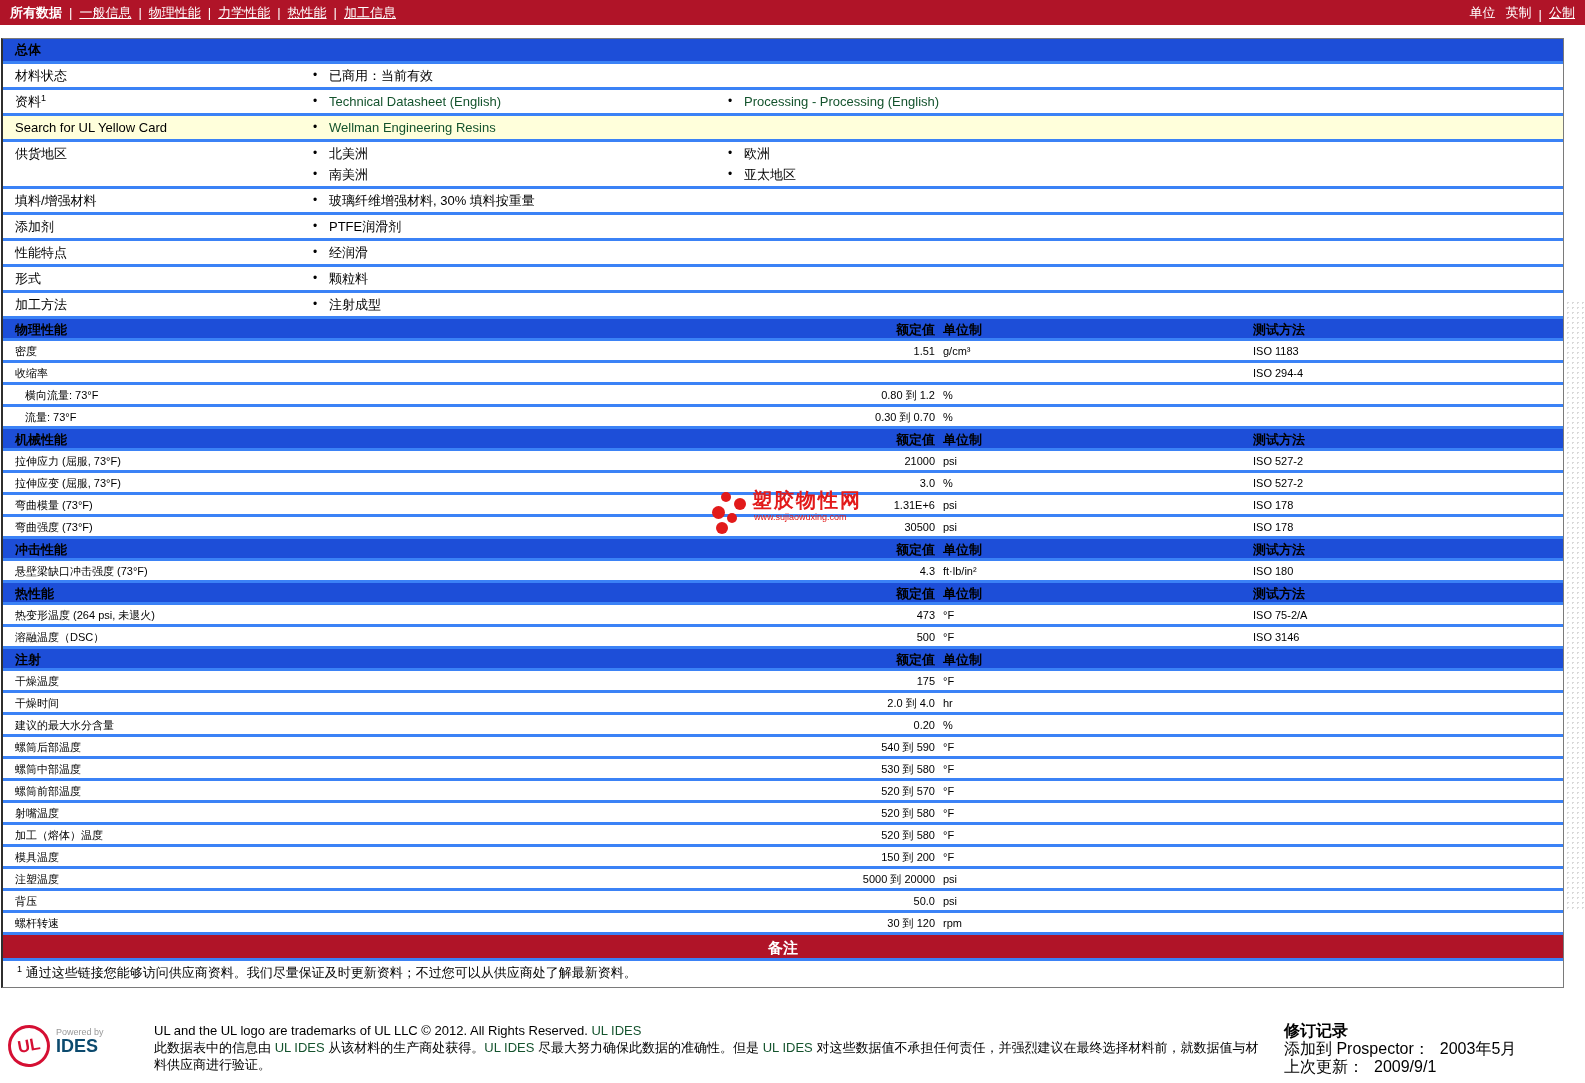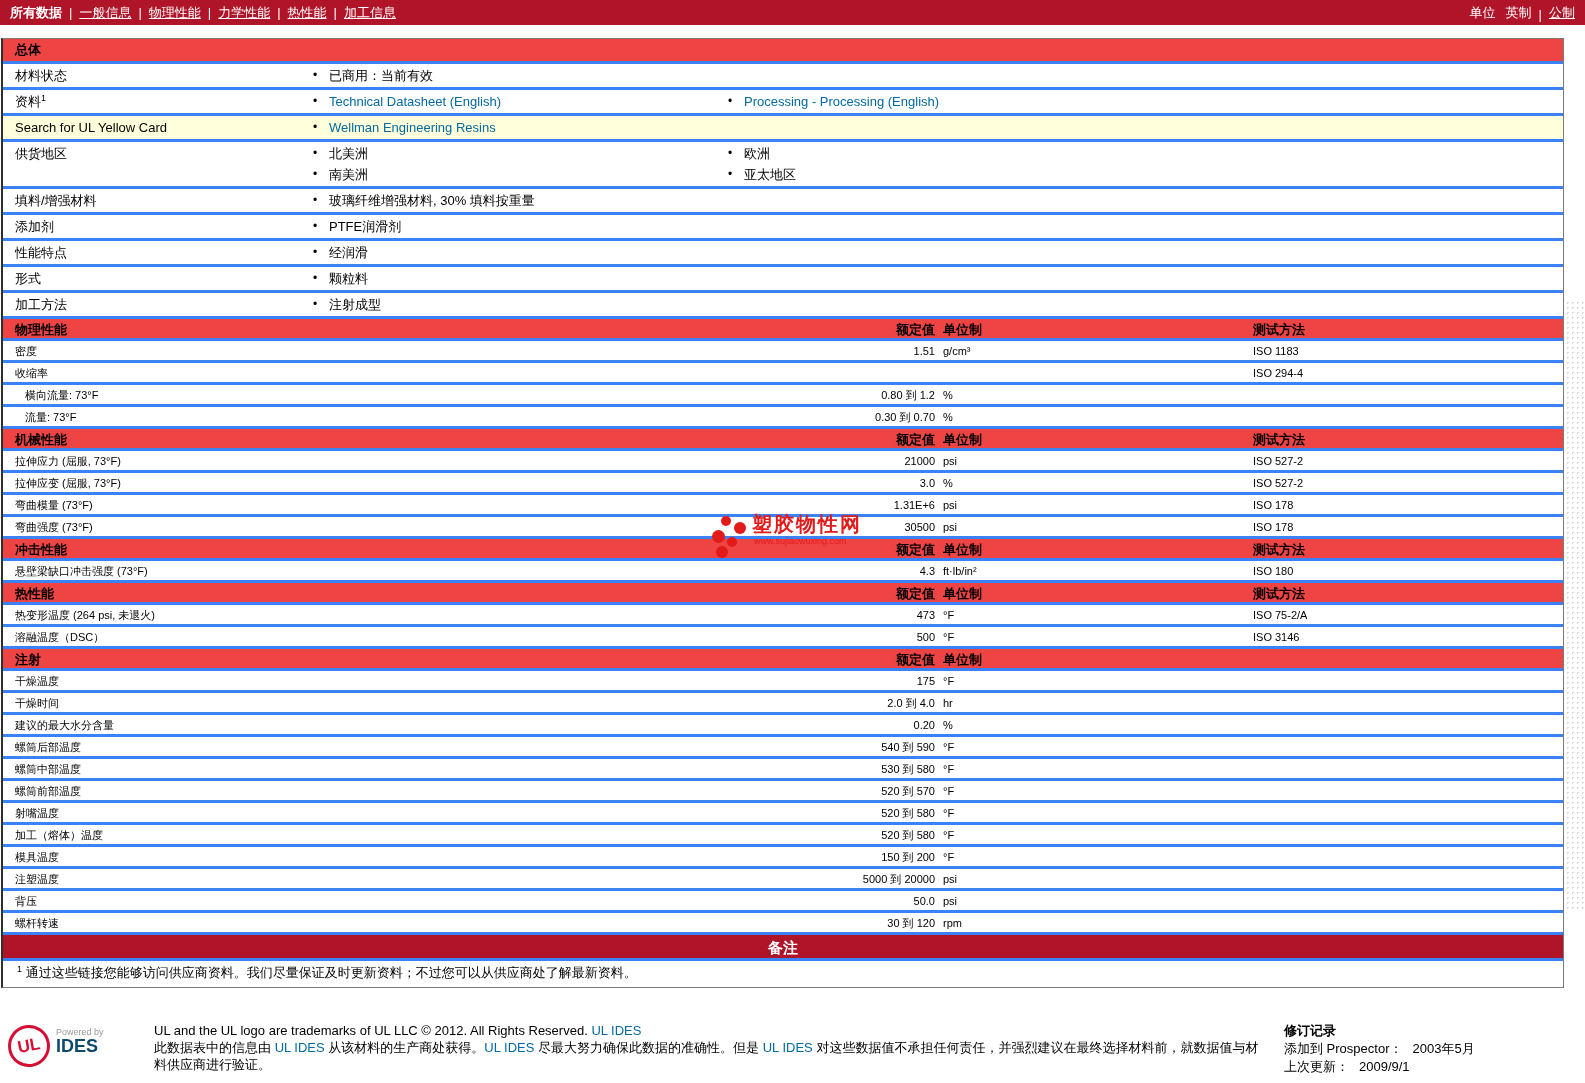--- a/index.html
+++ b/index.html
@@ -21,32 +21,32 @@
   .nav-right .nbold { font-weight: normal; }
   
   .tbl {
     margin: 13px 0 0 1px; width: 1563px;
     border: 1px solid #7a7a7a; border-left: 2px solid #2f2f2f;
     background: #fff;
   }
   .tbl > div { border-top: 3px solid #3b82f6; }
   .tbl > div:first-child { border-top: none; }
   .shead {
-    background: #ef4444; height: 22px; line-height: 21px;
+    background: #1d4ed8; height: 22px; line-height: 21px;
     font-weight: bold; font-size: 13px; display: flex;
   }
   .b { font-weight: bold; }
   .grow { display: flex; min-height: 22px; line-height: 21px; font-size: 13px; padding: 1px 0; }
   .glabel { width: 310px; padding-left: 12px; flex: none; }
   .gcol1 { width: 415px; flex: none; }
   .gcol2 { flex: 1; }
   .gitem { display: flex; }
   .blt { width: 16px; flex: none; text-align: left; font-size: 12px; }
   .hl { background: #FFFFDB; }
-  .mlink { color: #0369a1; cursor: pointer; }
+  .mlink { color: #14532d; cursor: pointer; }
   sup { font-size: 9px; line-height: 0; }
   .prow { display: flex; height: 22px; line-height: 21px; font-size: 11px; }
   .plabel { flex: 1; padding-left: 12px; white-space: nowrap; overflow: hidden; }
   .plabel.ind { padding-left: 22px; }
   .pval { width: 312px; text-align: right; flex: none; white-space: nowrap; }
   .punit { width: 318px; padding-left: 8px; flex: none; }
   .ptest { width: 310px; flex: none; }
   .notesbar {
     background: #B01428; color: #ffffff; height: 26px; line-height: 26px;
     text-align: center; font-weight: bold; font-size: 15px;
@@ -58,30 +58,30 @@
   .ul-circle {
     width: 42px; height: 42px; border: 3px solid #D50F33; border-radius: 50%;
     display: flex; align-items: center; justify-content: center;
     color: #D50F33; font-weight: bold; font-size: 17px; transform: rotate(-10deg);
     flex: none;
   }
   .ides-block { margin-left: 6px; padding-top: 2px; }
   .powered { font-size: 9px; color: #999; line-height: 10px; }
   .ides { font-size: 18px; font-weight: bold; color: #0c4a6e; line-height: 19px; }
   .fmid { width: 1108px; flex: none; font-size: 13px; line-height: 17px; }
-  .frev { margin-left: 22px; font-size: 13px; line-height: 17px; }
+  .frev { margin-left: 22px; font-size: 16px; line-height: 17px; }
   .frev .rline { margin-top: 1px; }
   .frev .rlabel { margin-right: 10px; }
   
   .adband {
     border-top: 1px solid #888; margin-top: 14px; height: 24px; line-height: 24px;
     text-align: center; font-size: 13px;
   }
   
-  .wm { position: absolute; left: 712px; top: 512px; z-index: 5; pointer-events: none; }
+  .wm { position: absolute; left: 712px; top: 488px; z-index: 5; pointer-events: none; }
   .wm-dots { position: absolute; left: 0; top: 4px; width: 38px; height: 40px; }
   .wm-dots i { position: absolute; background: #E21A1A; border-radius: 50%; }
   .wm-text { margin-left: 40px; color: #E21A1A; font-size: 20px; font-weight: bold; letter-spacing: 2px; line-height: 24px; }
   .wm-url { margin-left: 42px; color: #E21A1A; font-size: 9px; line-height: 10px; }
   
   .edge-strip {
     position: absolute; right: 0; top: 300px; width: 20px; height: 612px;
     background-image: radial-gradient(#d9d9d9 1px, transparent 1px);
     background-size: 5px 5px;
   }

